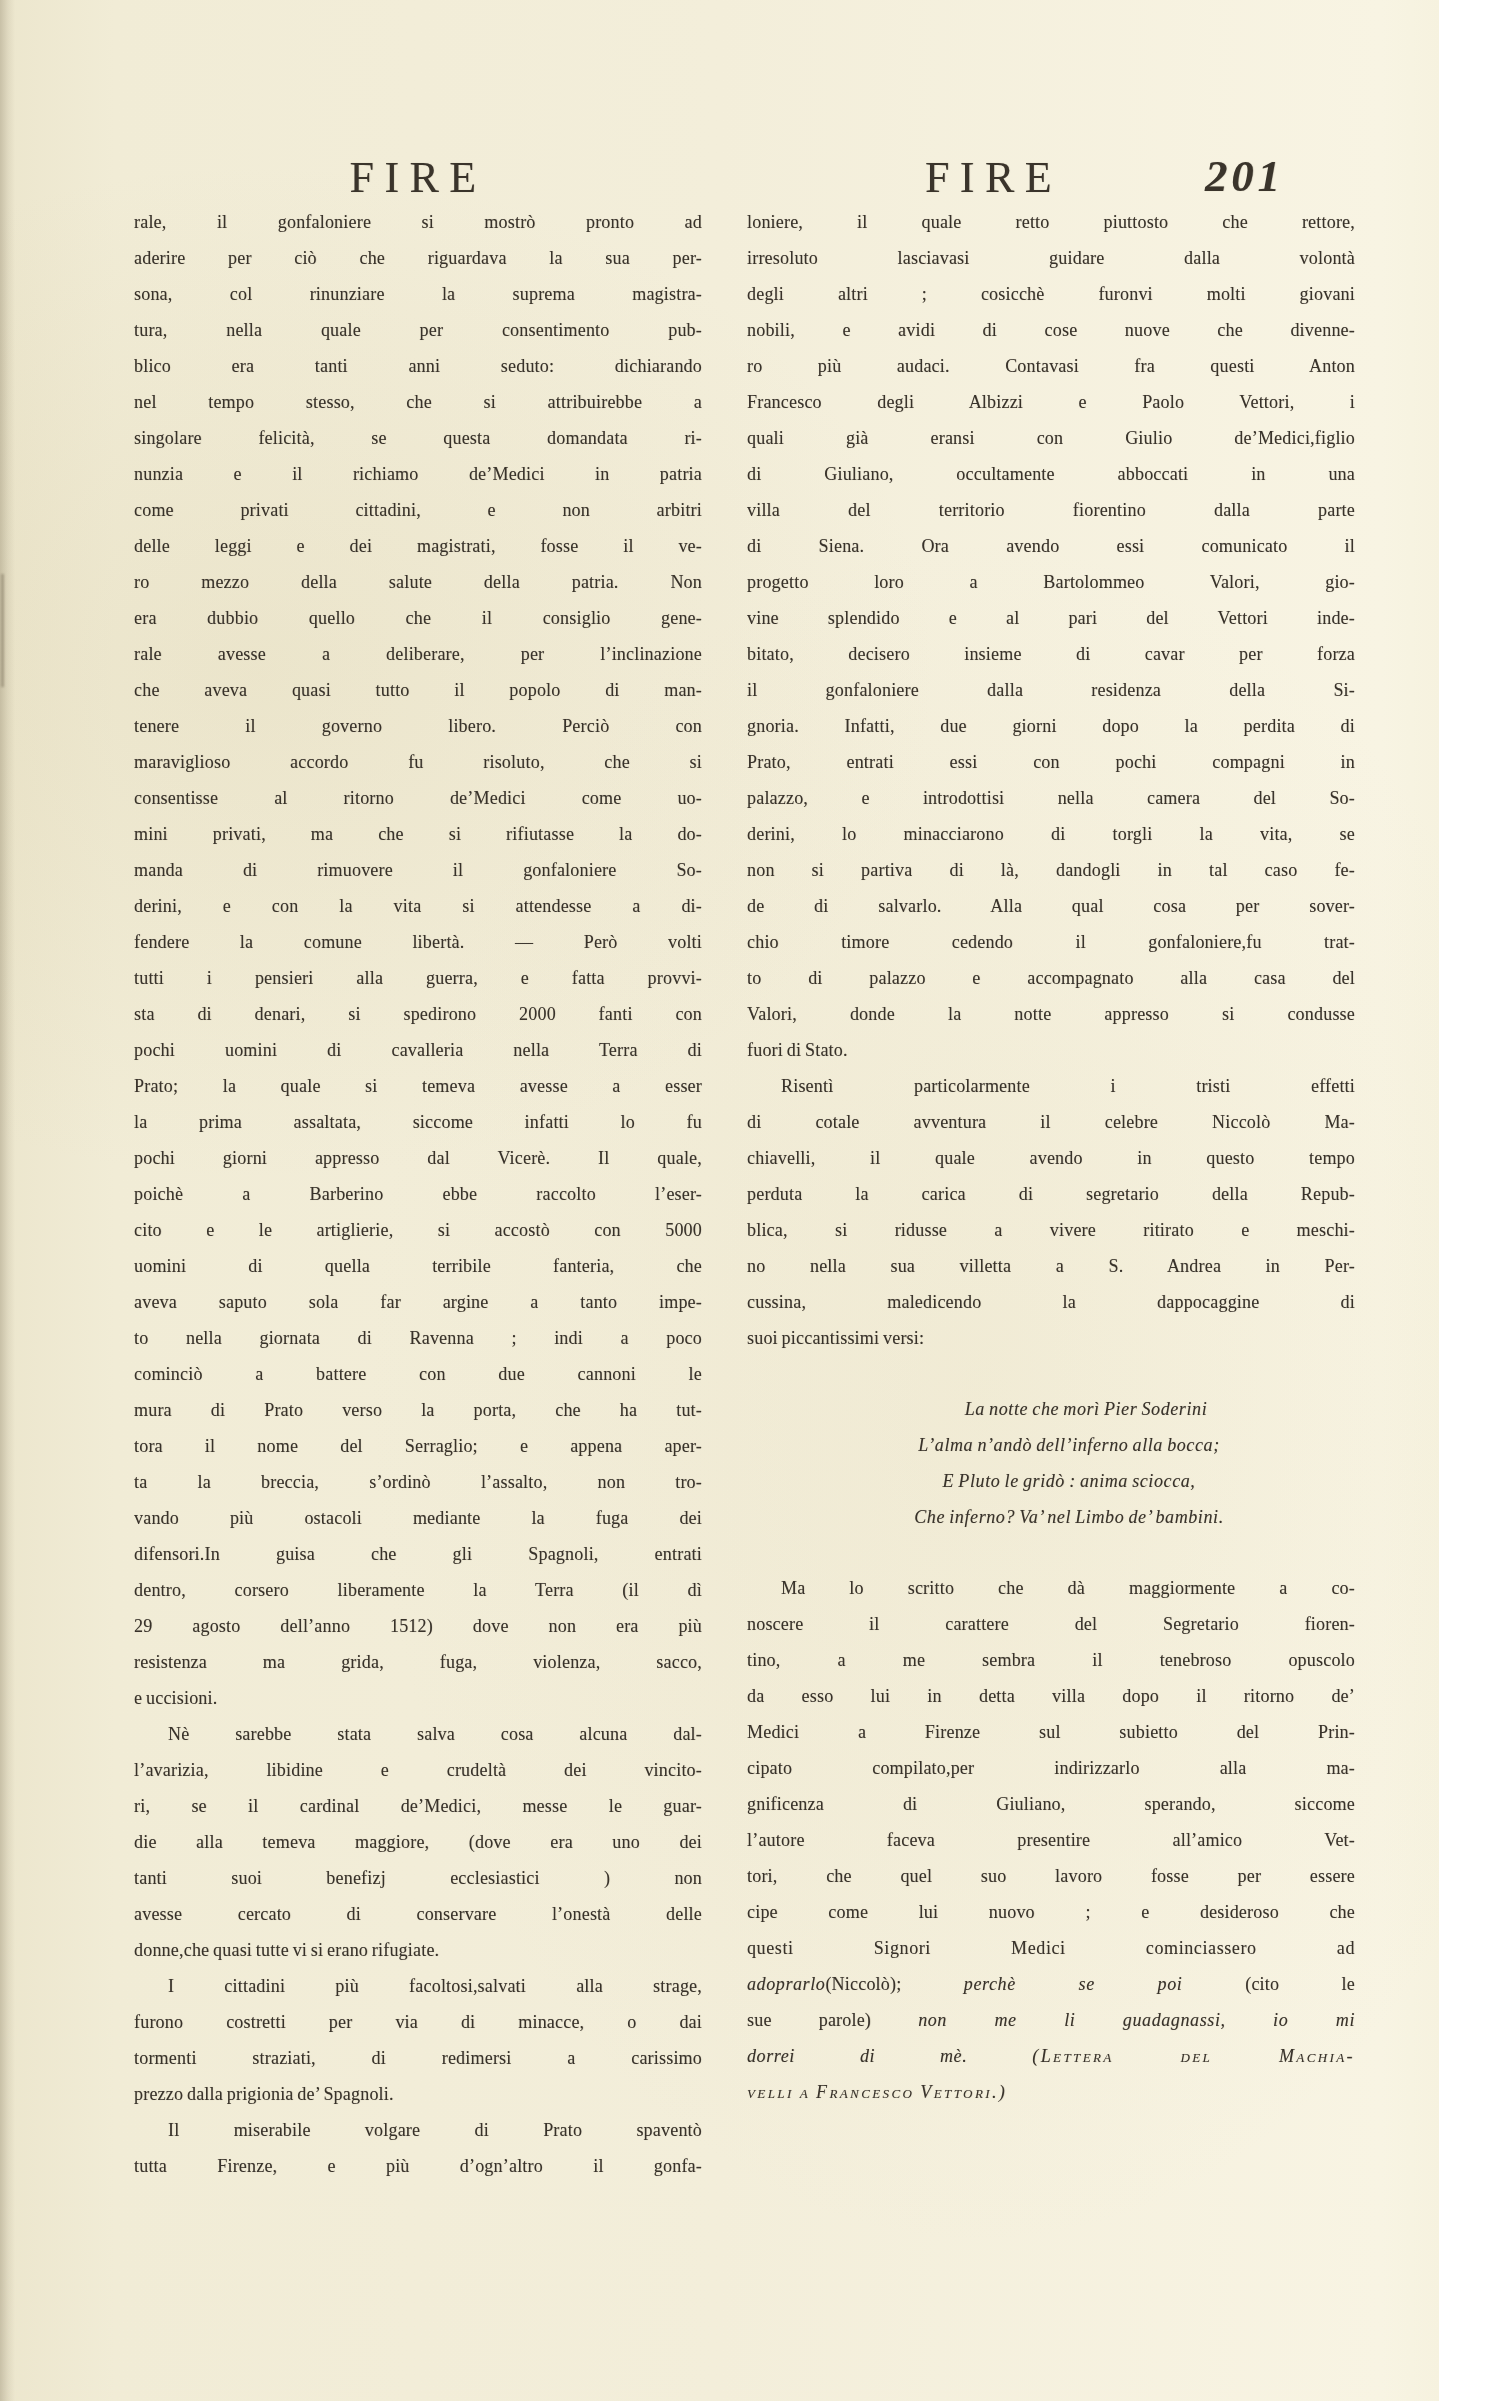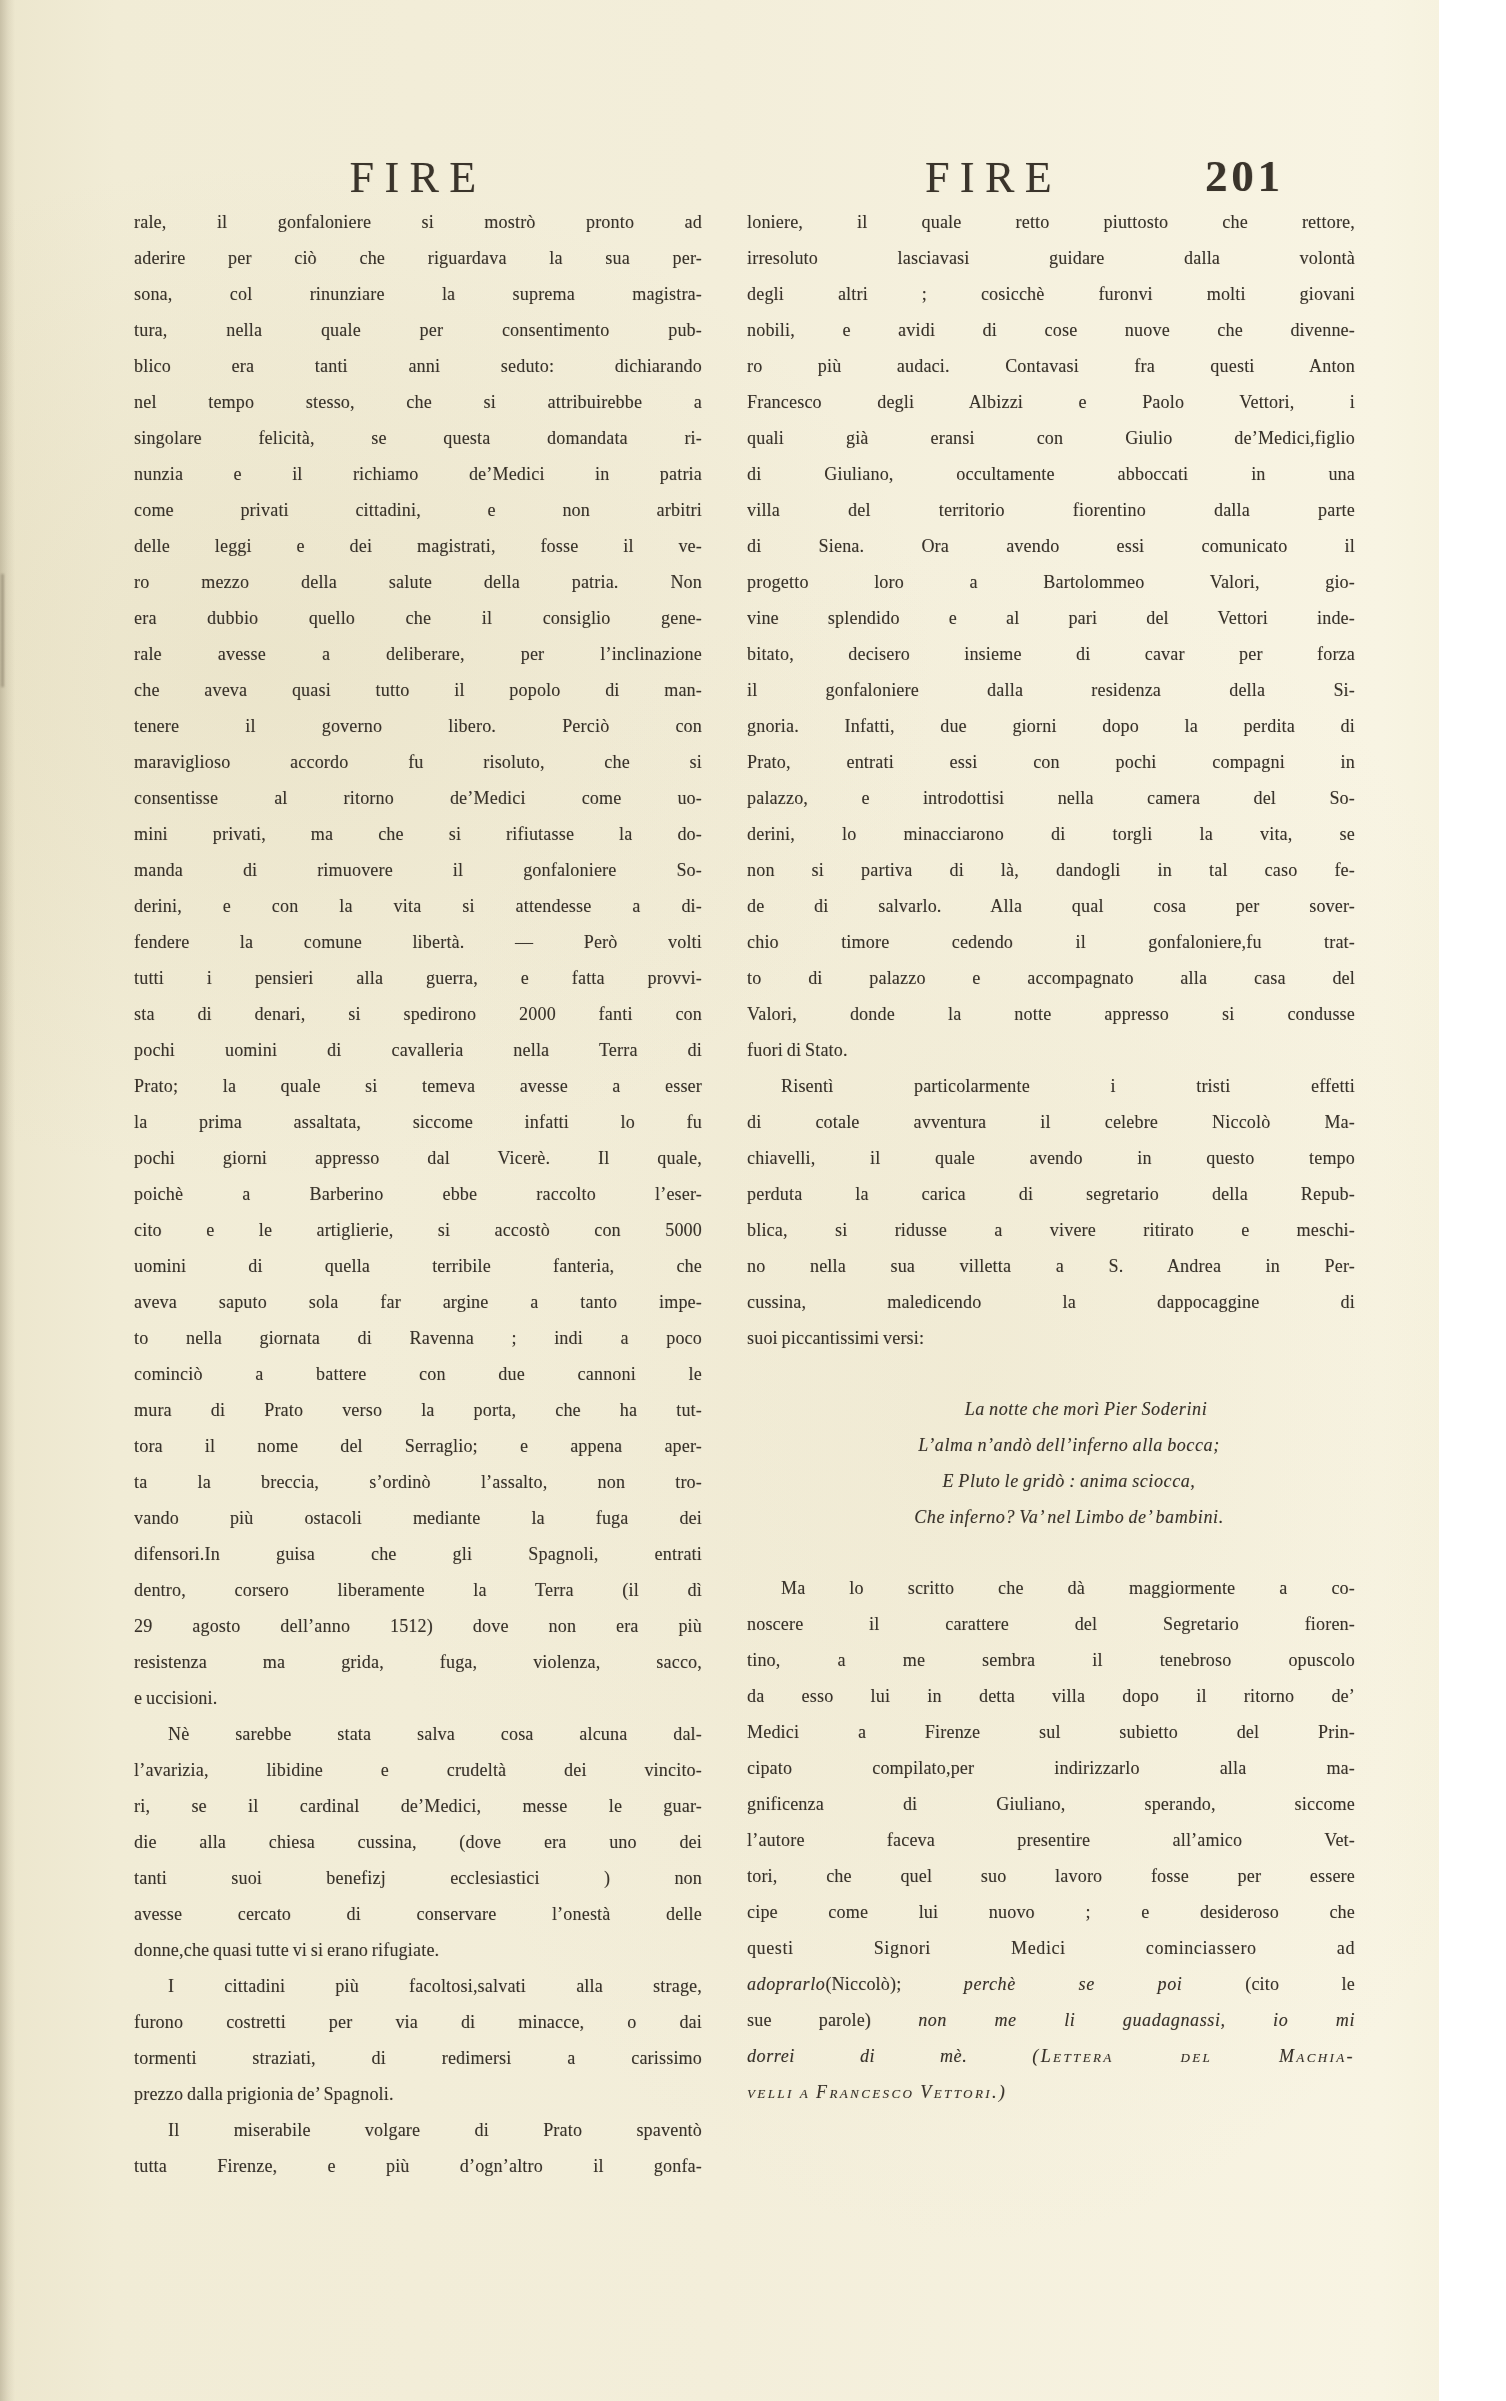--- a/index.html
+++ b/index.html
@@ -30,20 +30,21 @@
     text-shadow:0.4px 0.4px 0.8px rgba(56,48,36,0.35);
     white-space:nowrap;
   }
   #head-left{left:134px;width:568px;text-align:center;}
   #head-right{left:925px;}
   .page-number{
     position:absolute;top:150px;left:1205px;
     font-size:45px;letter-spacing:3.8px;font-weight:bold;
     color:#3a342b;
     text-shadow:0.4px 0.4px 0.8px rgba(56,48,36,0.35);
+    font-style:italic;
   }
   .col{
     position:absolute;top:204px;
     font-size:18px;line-height:36px;
     text-shadow:0.3px 0.3px 0.7px rgba(56,48,36,0.32);
     letter-spacing:0.2px;
   }
   #col-left{left:134px;width:568px;}
   #col-right{left:747px;width:608px;}
   .ln{
@@ -116,21 +117,21 @@
       <div class="ln">ta la breccia, s’ordinò l’assalto, non tro-</div>
       <div class="ln">vando più ostacoli mediante la fuga dei</div>
       <div class="ln">difensori.In guisa che gli Spagnoli, entrati</div>
       <div class="ln">dentro, corsero liberamente la Terra (il dì</div>
       <div class="ln">29 agosto dell’anno 1512) dove non era più</div>
       <div class="ln">resistenza ma grida, fuga, violenza, sacco,</div>
       <div class="ln end">e uccisioni.</div>
       <div class="ln ind">Nè sarebbe stata salva cosa alcuna dal-</div>
       <div class="ln">l’avarizia, libidine e crudeltà dei vincito-</div>
       <div class="ln">ri, se il cardinal de’Medici, messe le guar-</div>
-      <div class="ln">die alla chiesa cussina, (dove era uno dei</div>
+      <div class="ln">die alla temeva maggiore, (dove era uno dei</div>
       <div class="ln">tanti suoi benefizj ecclesiastici ) non</div>
       <div class="ln">avesse cercato di conservare l’onestà delle</div>
       <div class="ln end">donne,che quasi tutte vi si erano rifugiate.</div>
       <div class="ln ind">I cittadini più facoltosi,salvati alla strage,</div>
       <div class="ln">furono costretti per via di minacce, o dai</div>
       <div class="ln">tormenti straziati, di redimersi a carissimo</div>
       <div class="ln end">prezzo dalla prigionia de’ Spagnoli.</div>
       <div class="ln ind">Il miserabile volgare di Prato spaventò</div>
       <div class="ln">tutta Firenze, e più d’ogn’altro il gonfa-</div>
     </div>

